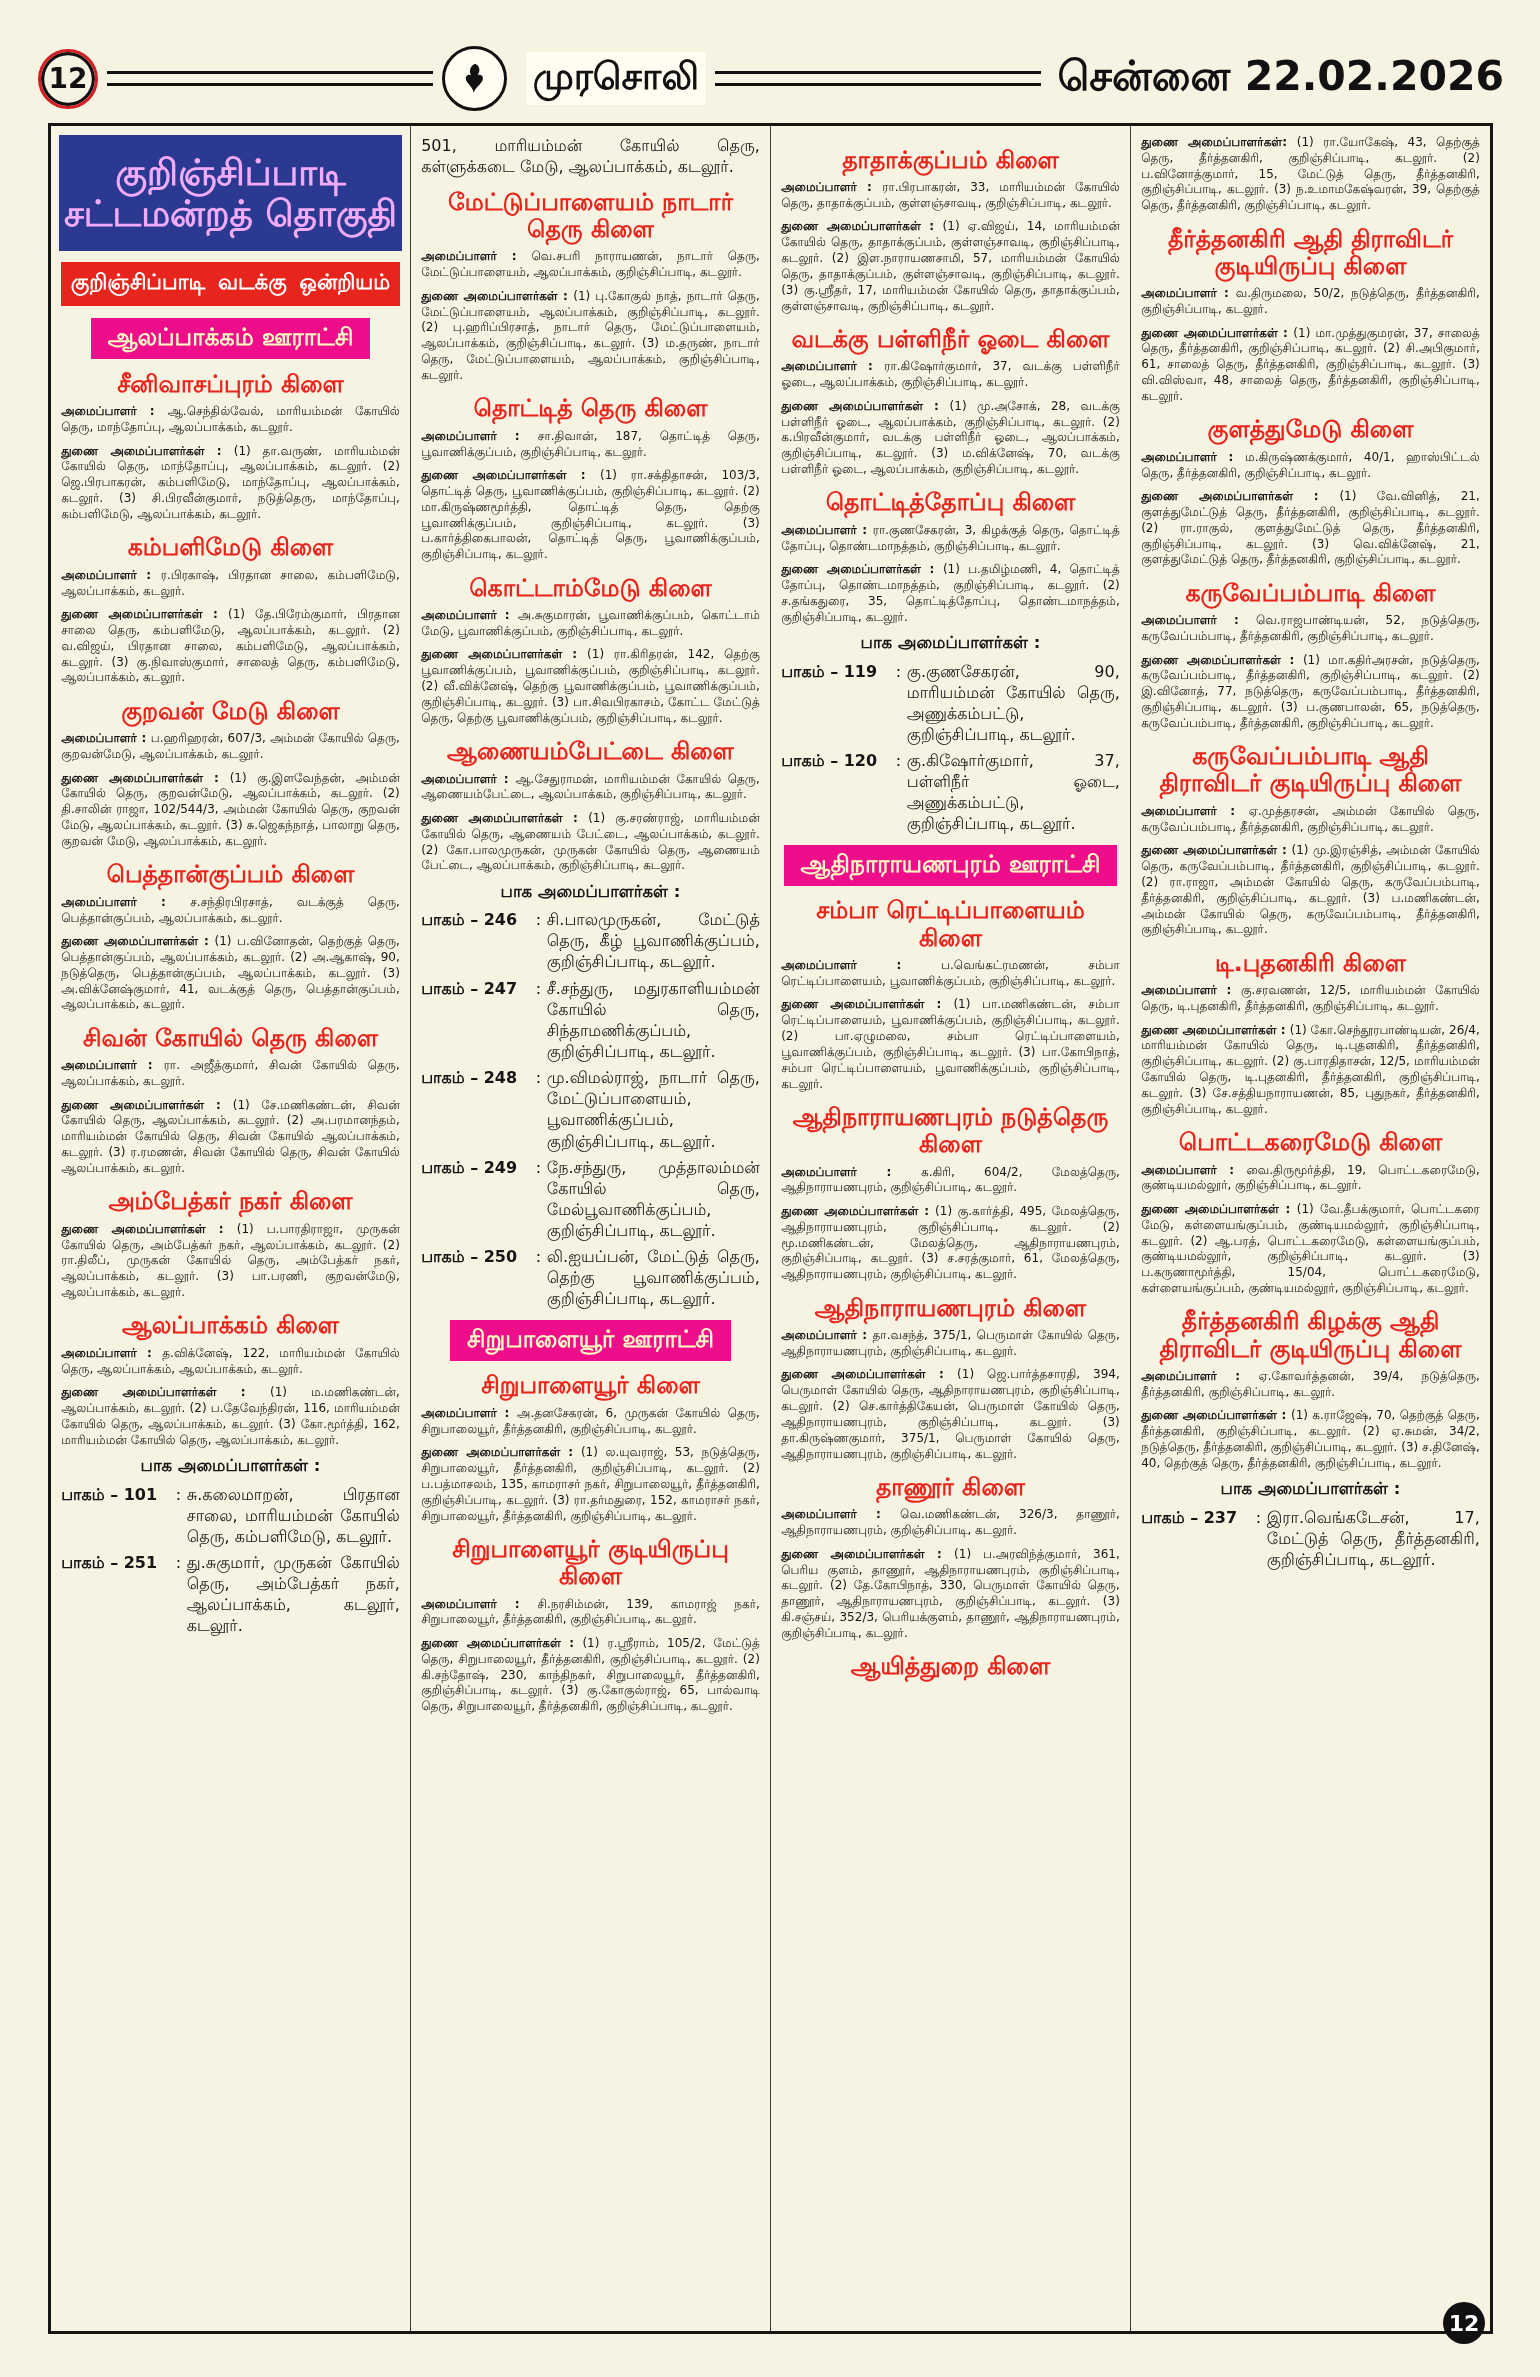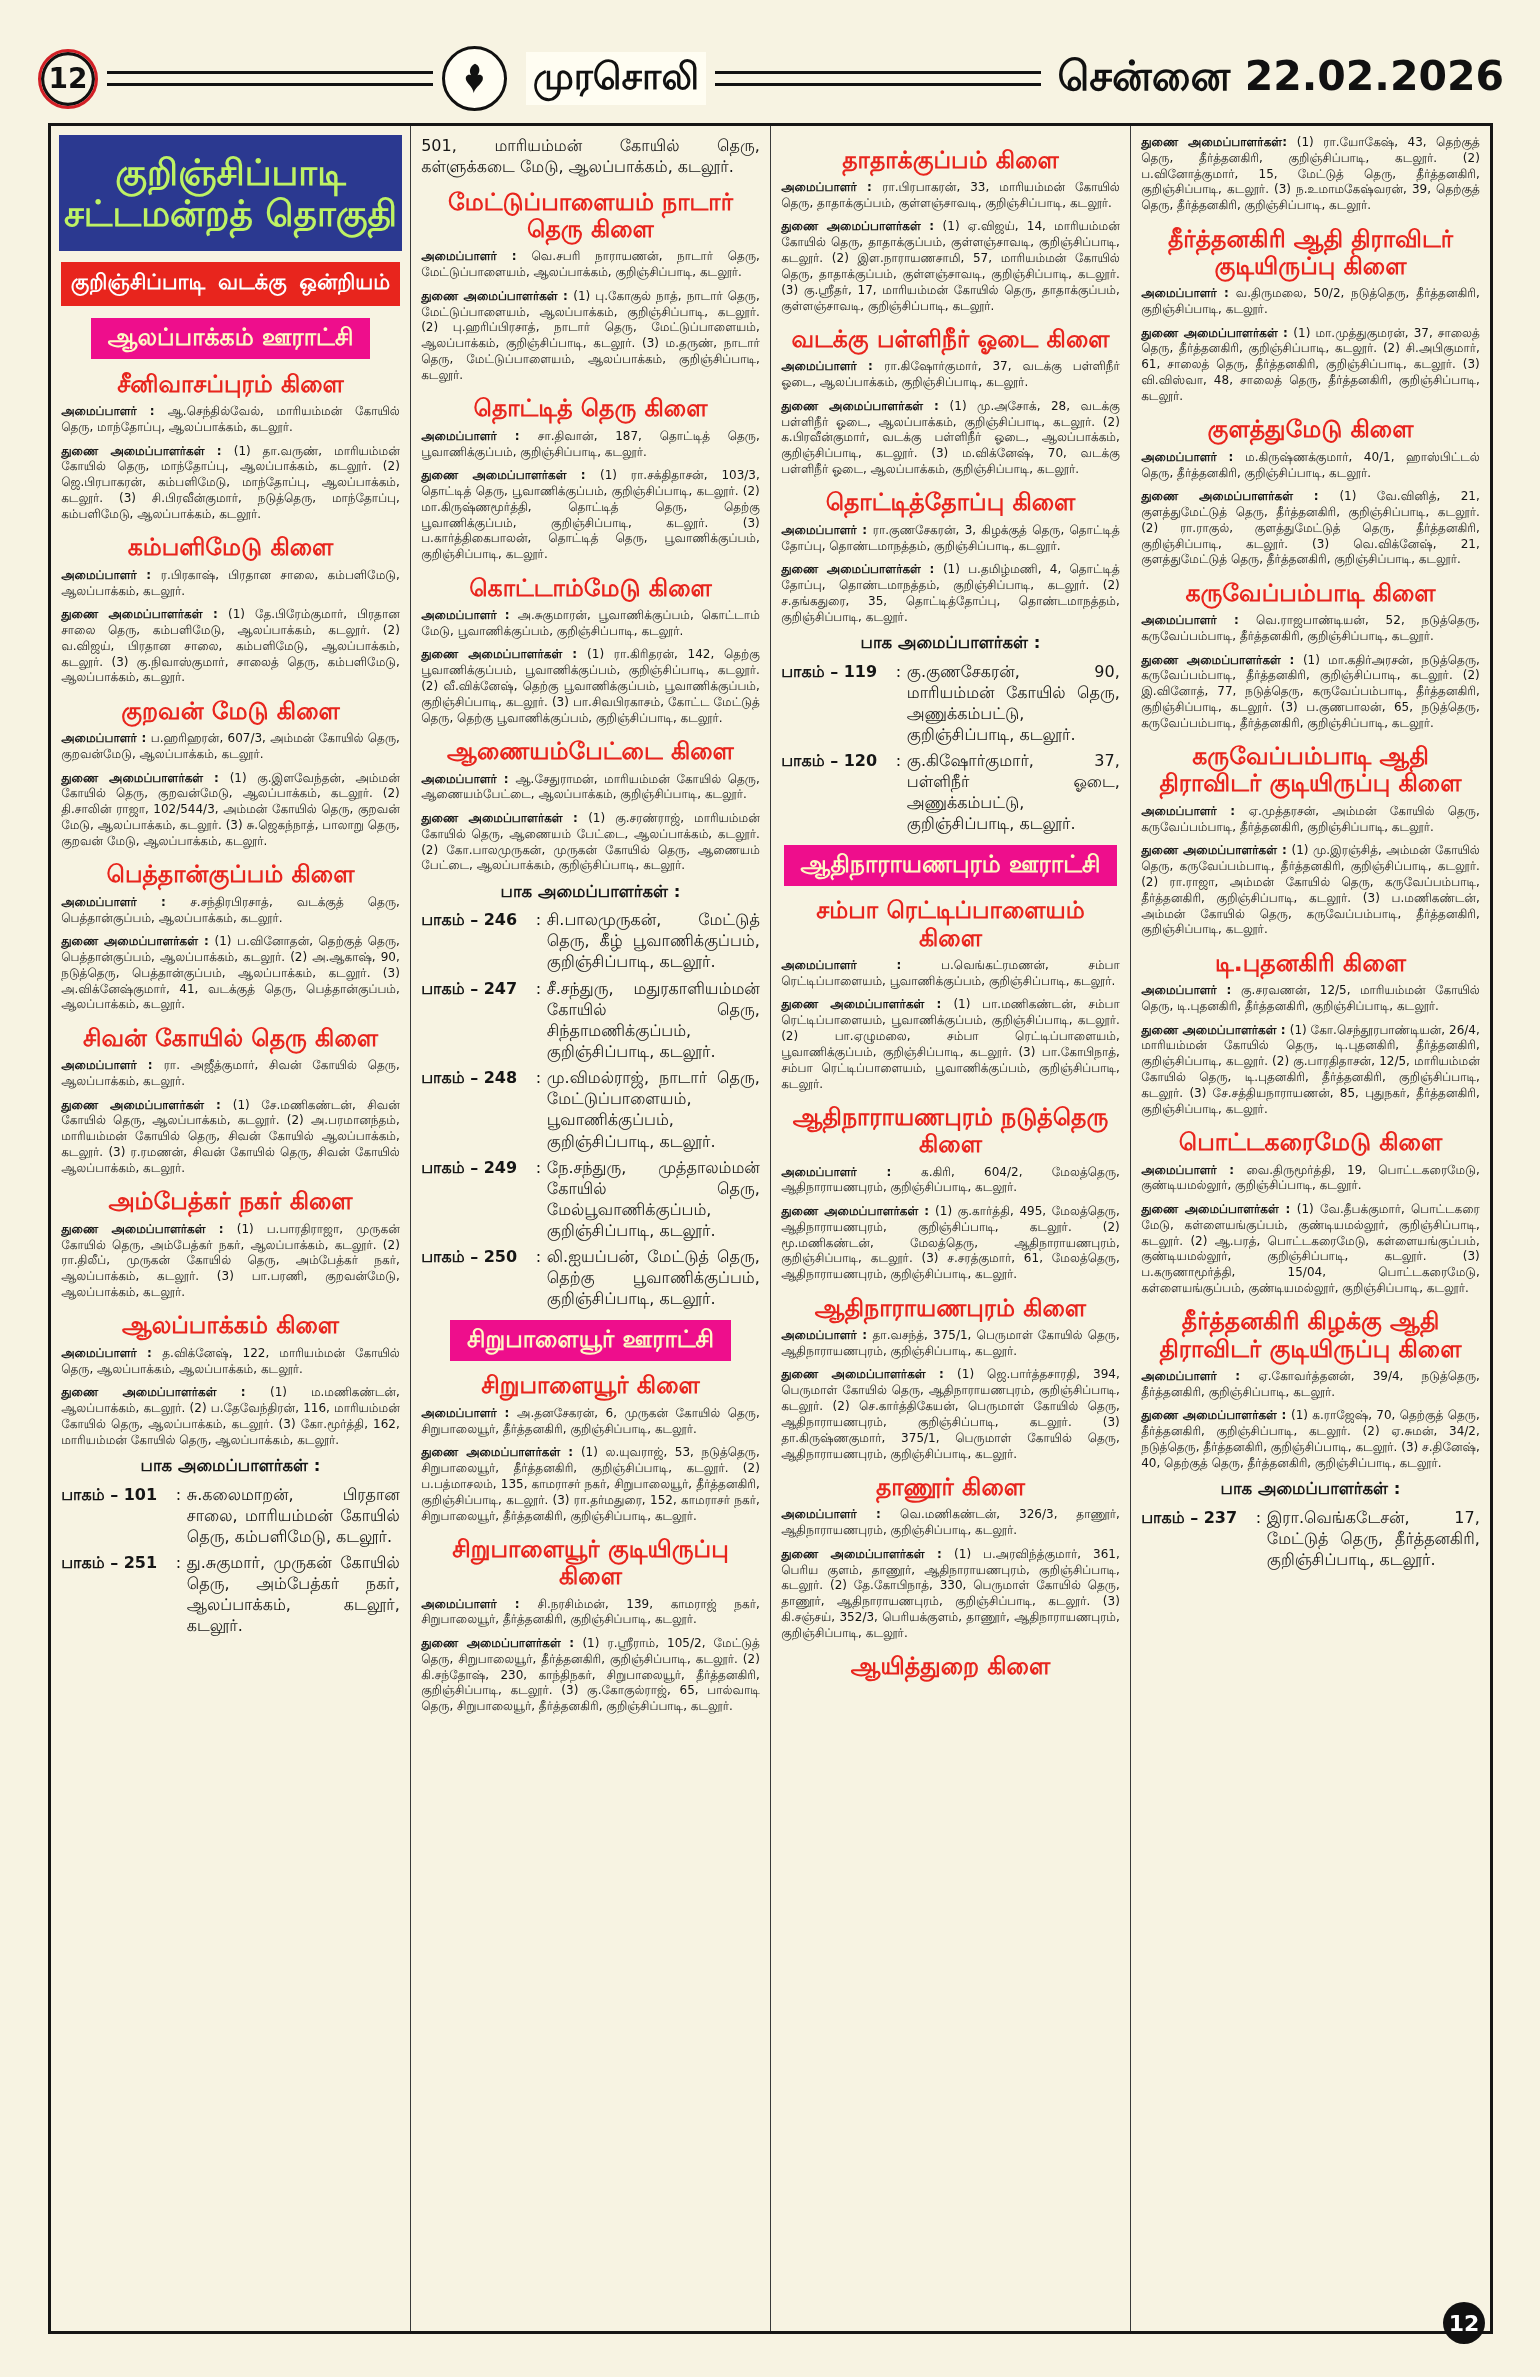--- a/index.html
+++ b/index.html
@@ -33,21 +33,21 @@
     border:3.2px solid #161616;background:#f7f3e2;
     display:flex;flex-direction:row;box-sizing:border-box;
   }
   .col{
     flex:1 1 0;min-width:0;padding:9px 10.2px 6.4px 10.2px;
     overflow:hidden;box-sizing:border-box;
   }
   .col + .col{border-left:1.3px solid #3a3a3a;}
   
   .banner-blue{
-    background:#2b3990;color:#bef264;text-align:center;
+    background:#2b3990;color:#f0abfc;text-align:center;
     font-size:36px;font-weight:bold;line-height:1.15;
     padding:16.6px 5.1px;margin:0 -2.6px 11.5px -2.6px;
   }
   .banner-red{
     background:#e8251d;color:#fff;text-align:center;
     font-size:21px;font-weight:bold;padding:9px 3.8px;margin:0 0 11.5px 0;font-family:Liberation Mono, monospace;
   }
   .banner-magenta-wrap{text-align:center;margin:10.2px 0 6.4px 0;}
   .banner-magenta{
     display:inline-block;background:#ee0e8c;color:#fef9c3;

